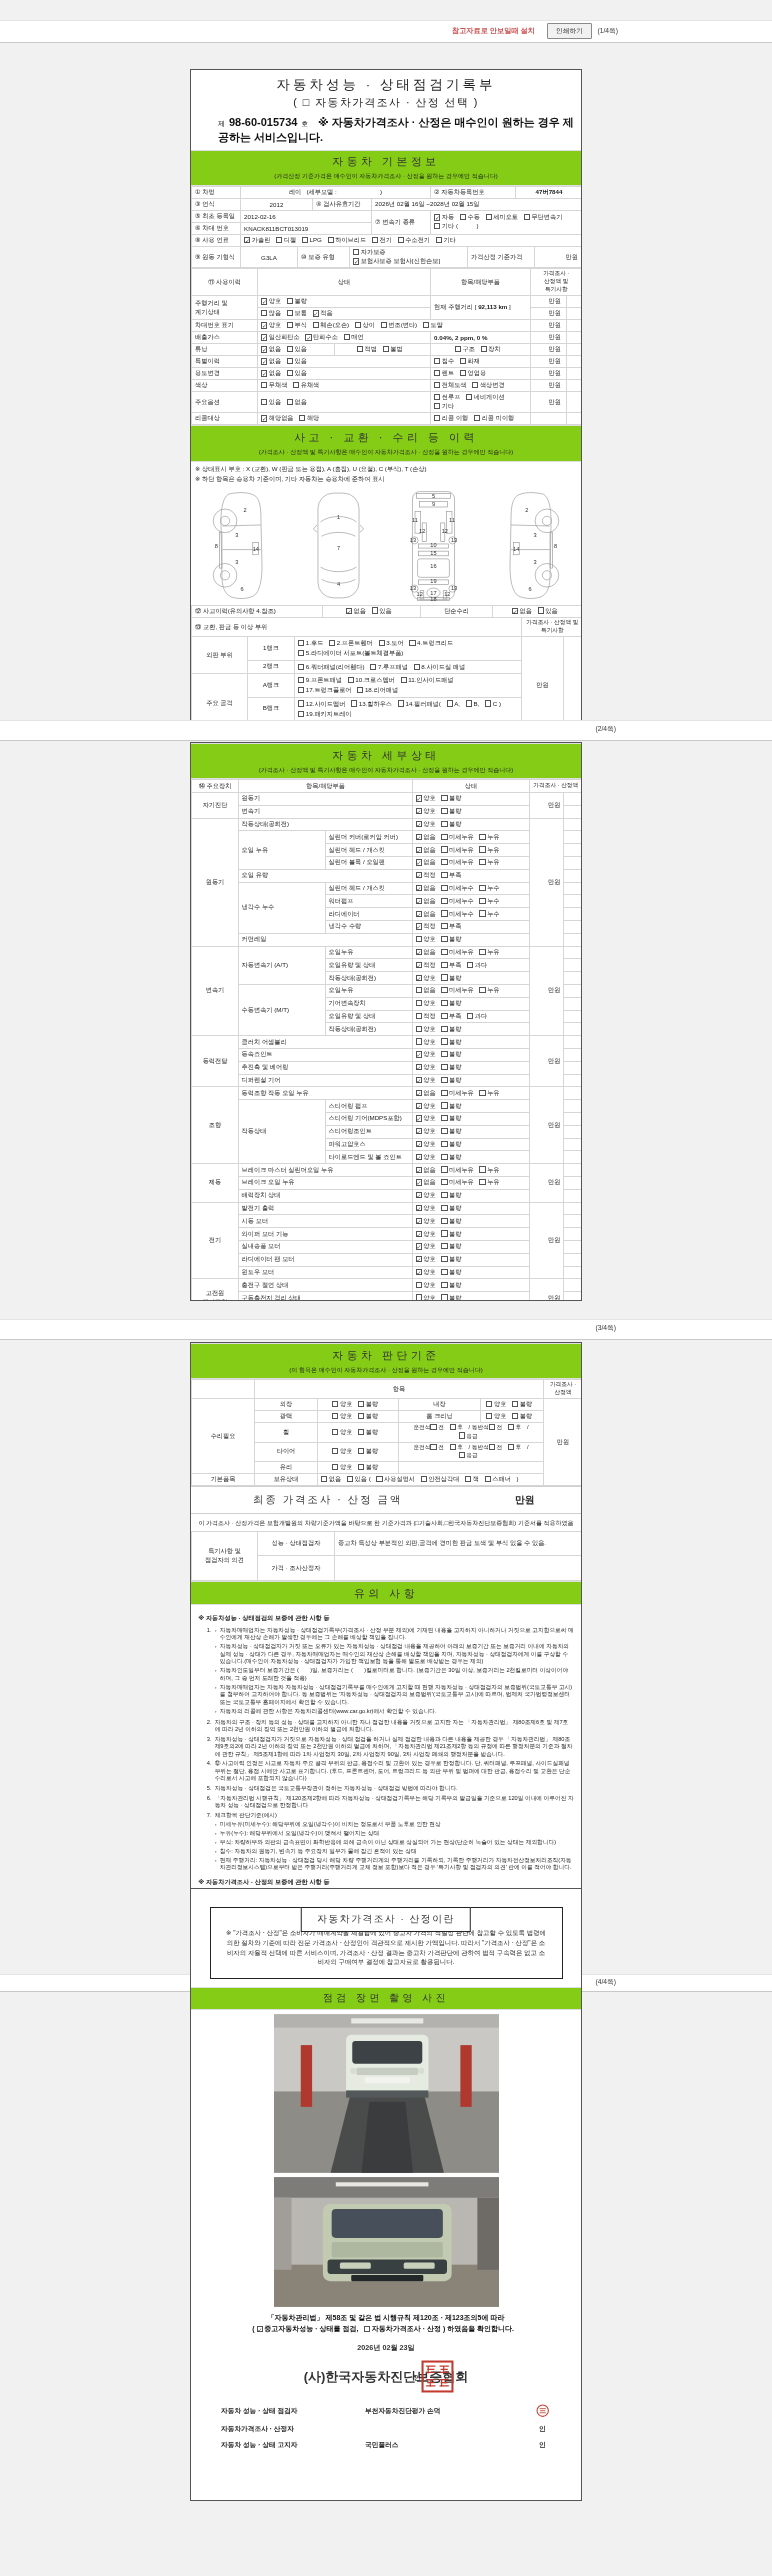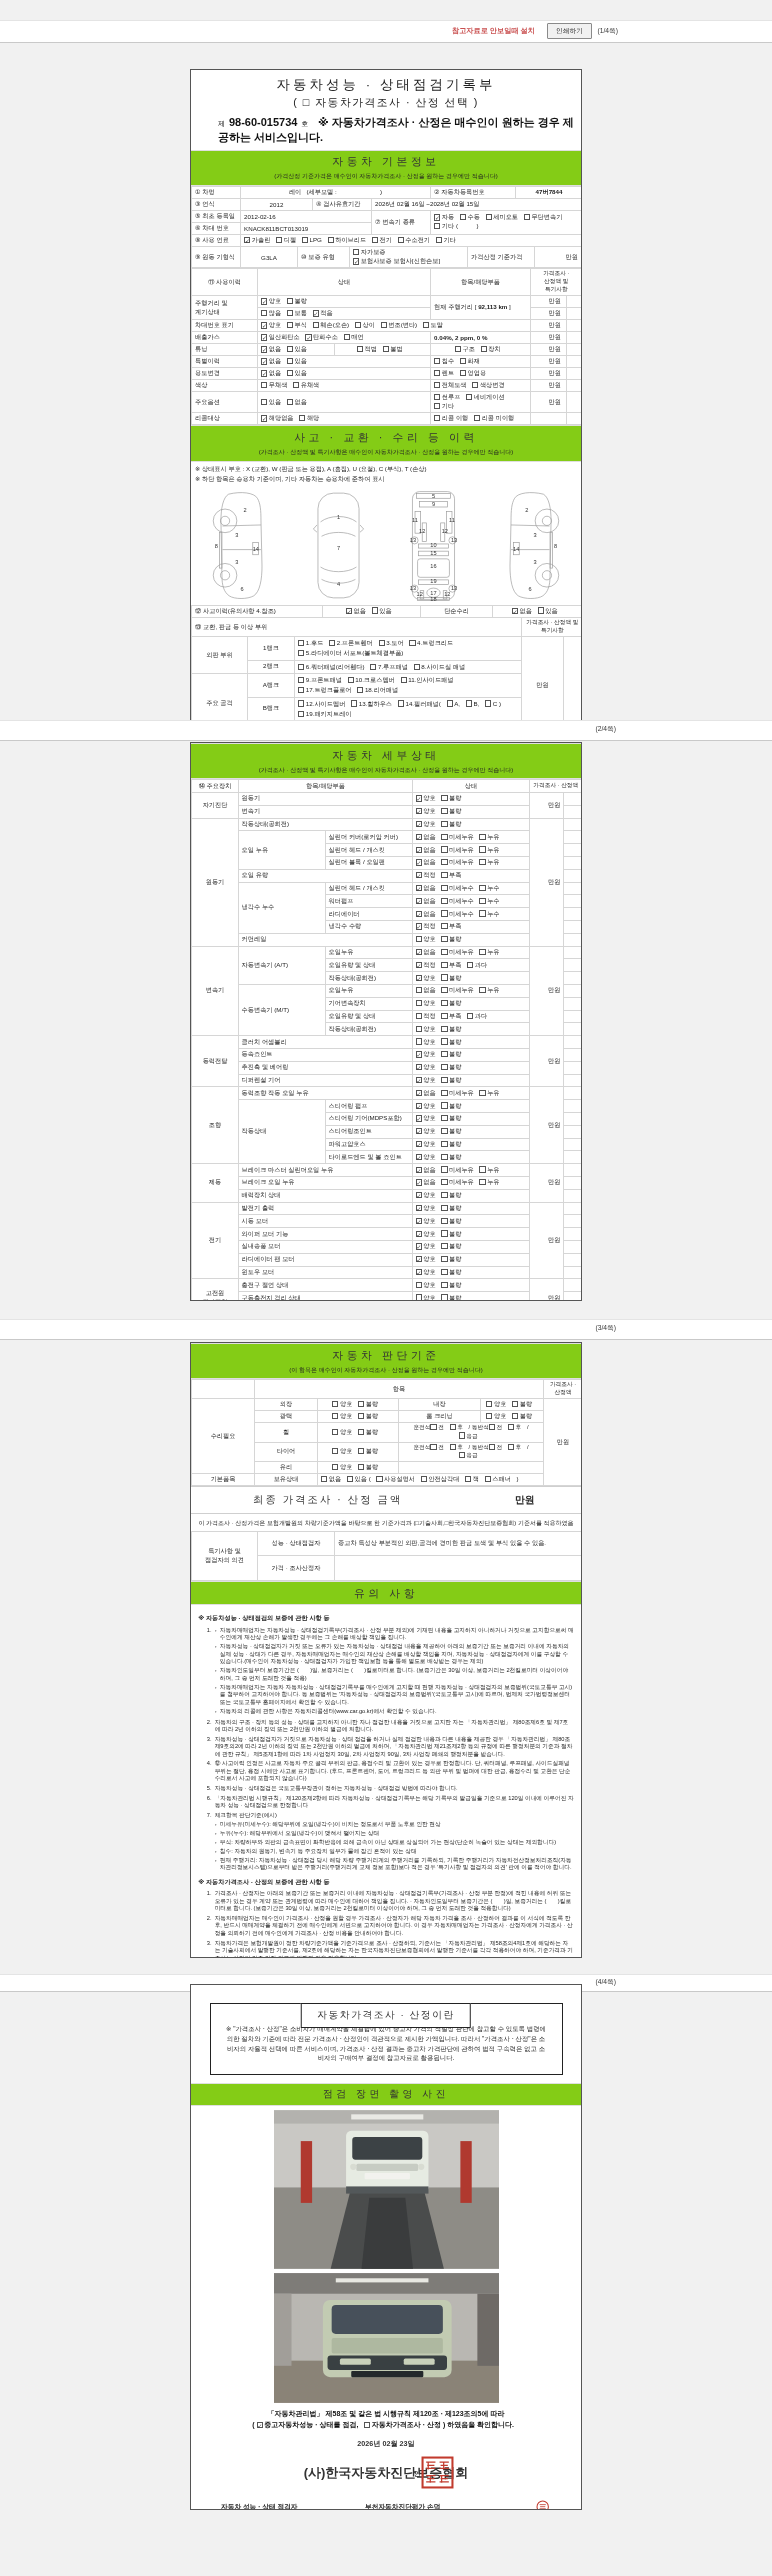--- a/index.html
+++ b/index.html
@@ -9,21 +9,21 @@
   .marker{position:absolute;right:157px;top:4.1px;font-size:6.7px;color:#333;}
   .notice{position:absolute;right:238px;top:5.7px;font-size:7.2px;font-weight:bold;color:#c94f4f;}
   .print-btn{position:absolute;right:181px;top:2.6px;font-size:6.7px;color:#222;background:#f1f1f1;border:0.5px solid #8a8a8a;padding:2.6px 8.2px;border-radius:1px;cursor:pointer;}
   .page{position:absolute;left:190px;width:392px;background:#fff;border:0.5px solid #555;box-sizing:border-box;overflow:hidden;}
   #page1{top:42px;height:670px;margin-top:27px;}
   #band2{top:720px;height:18.5px;}
   #page2{top:742px;height:559px;}
   #band3{top:1319px;height:18.5px;}
   #page3{top:1342px;height:616px;}
   #band4{top:1974px;height:15.5px;}
-  #page4{top:1984px;height:526px;}
+  #page4{top:1888px;height:613px;}
   .doc-head{text-align:center;padding-top:6.2px;}
   .doc-title{font-size:13.4px;letter-spacing:3.1px;color:#222;}
   .doc-sub{font-size:10.8px;letter-spacing:1.5px;color:#222;margin-top:2.1px;}
   .doc-no{font-size:7px;margin:5.2px 0 4.1px;text-align:left;padding-left:27px;color:#111;}
   .doc-no b{font-size:11px;}
   .sec{background:#84cc16;border-top:0.5px solid #dfdfdf;border-bottom:0.5px solid #dfdfdf;padding:4.6px 0 3.6px;text-align:center;}
   .sec-title{font-size:10.8px;letter-spacing:3.6px;color:#333;}
   .sec-note{font-size:6px;color:#222;margin-top:3.1px;letter-spacing:0;}
   table{border-collapse:collapse;width:100%;table-layout:fixed;}
   td{border:0.5px solid #d6d6d6;font-size:6.2px;padding:1px 3.1px;color:#222;vertical-align:middle;word-break:keep-all;}

